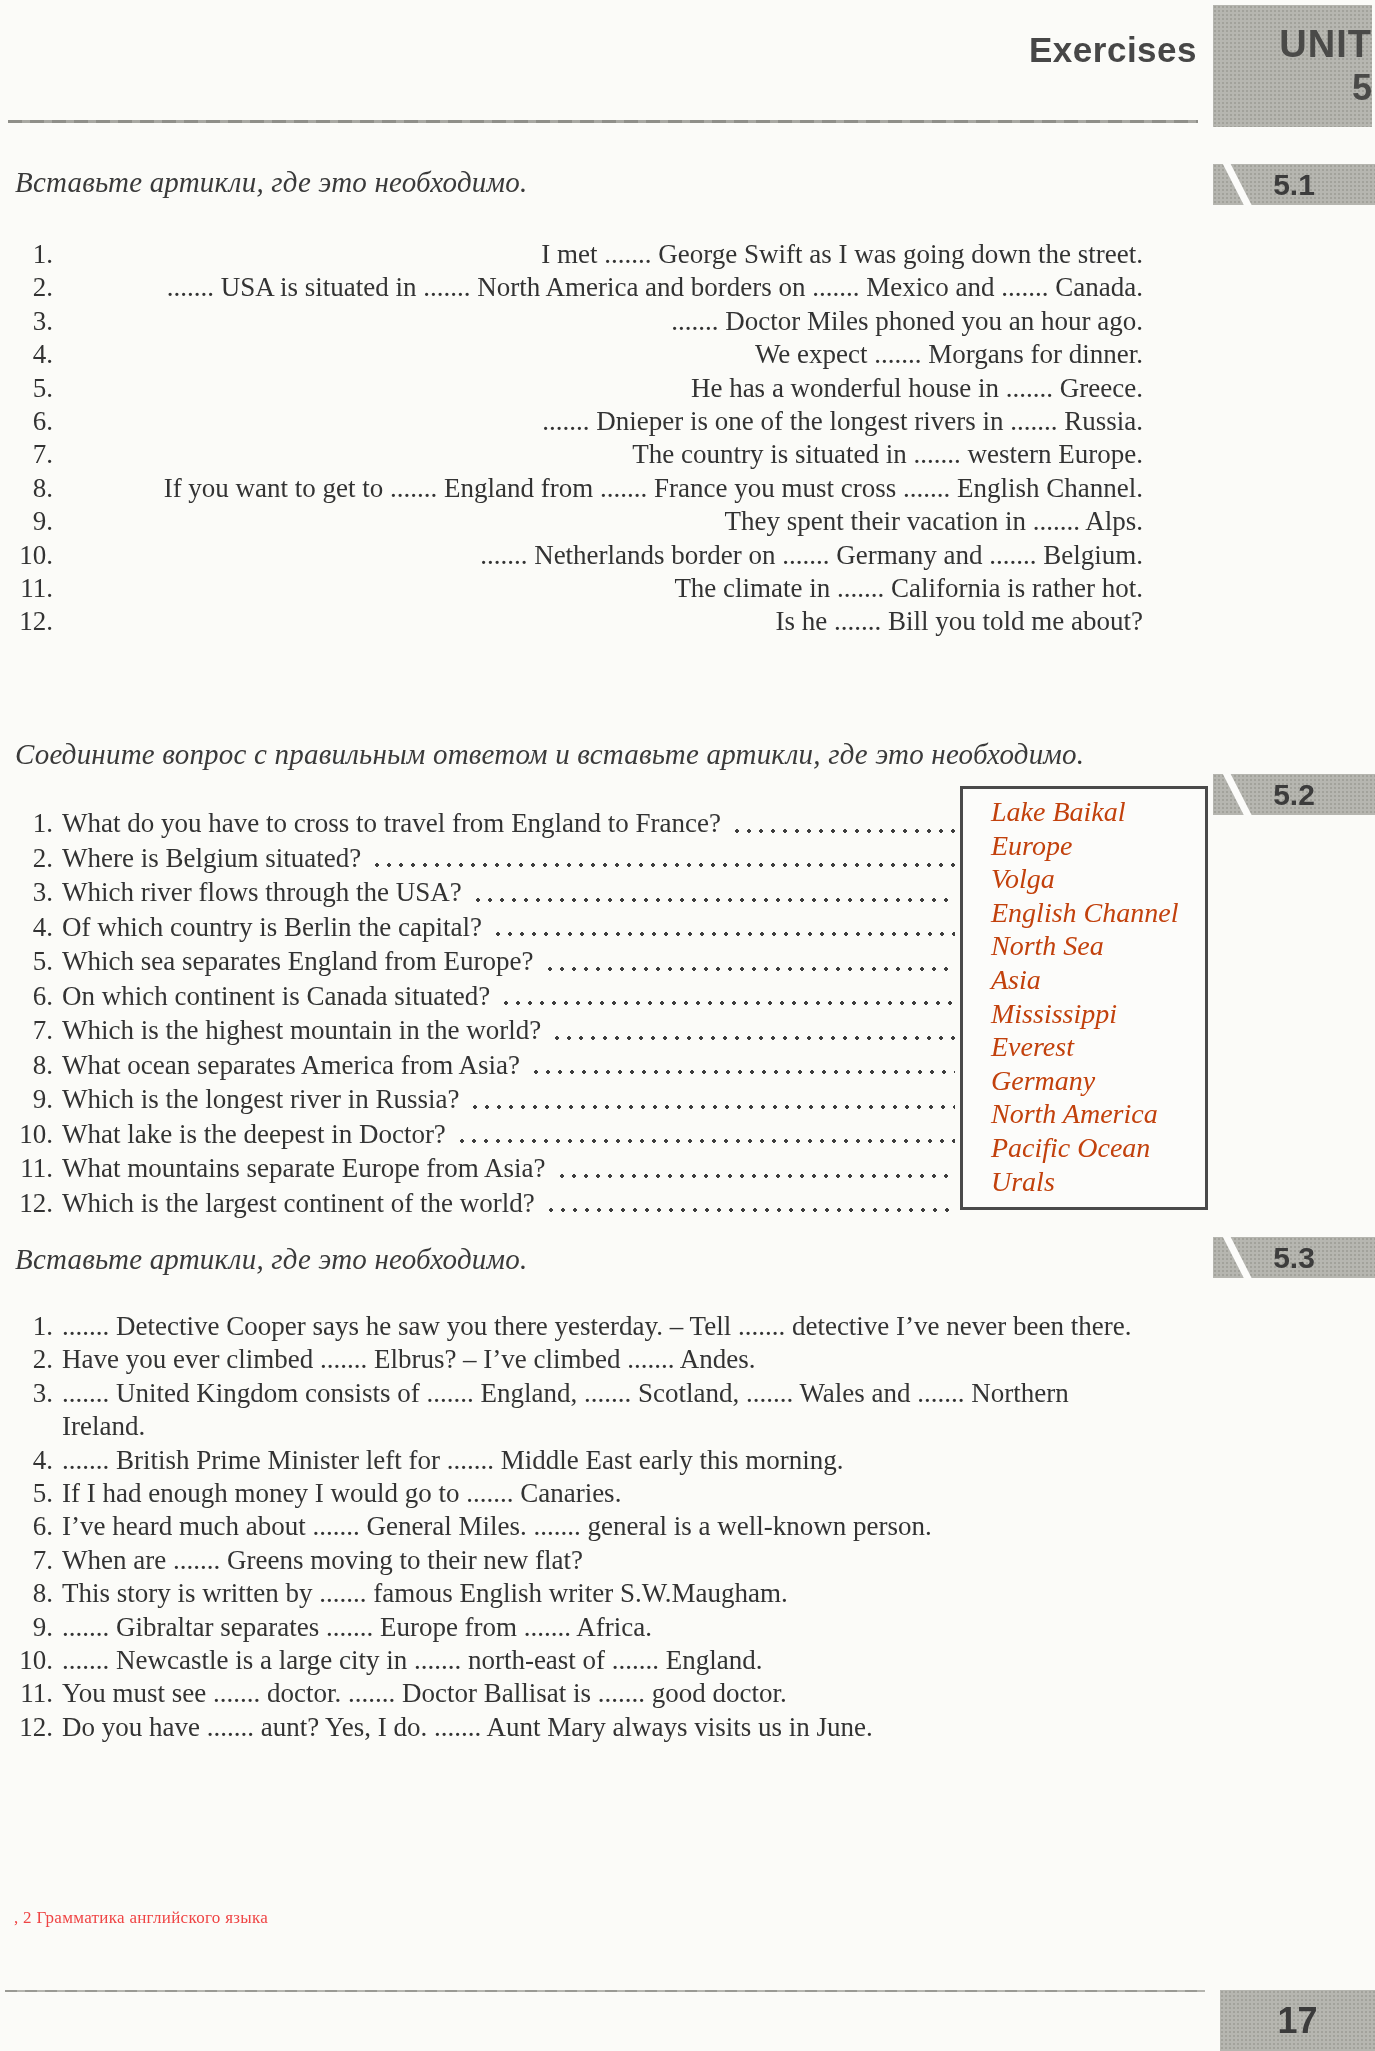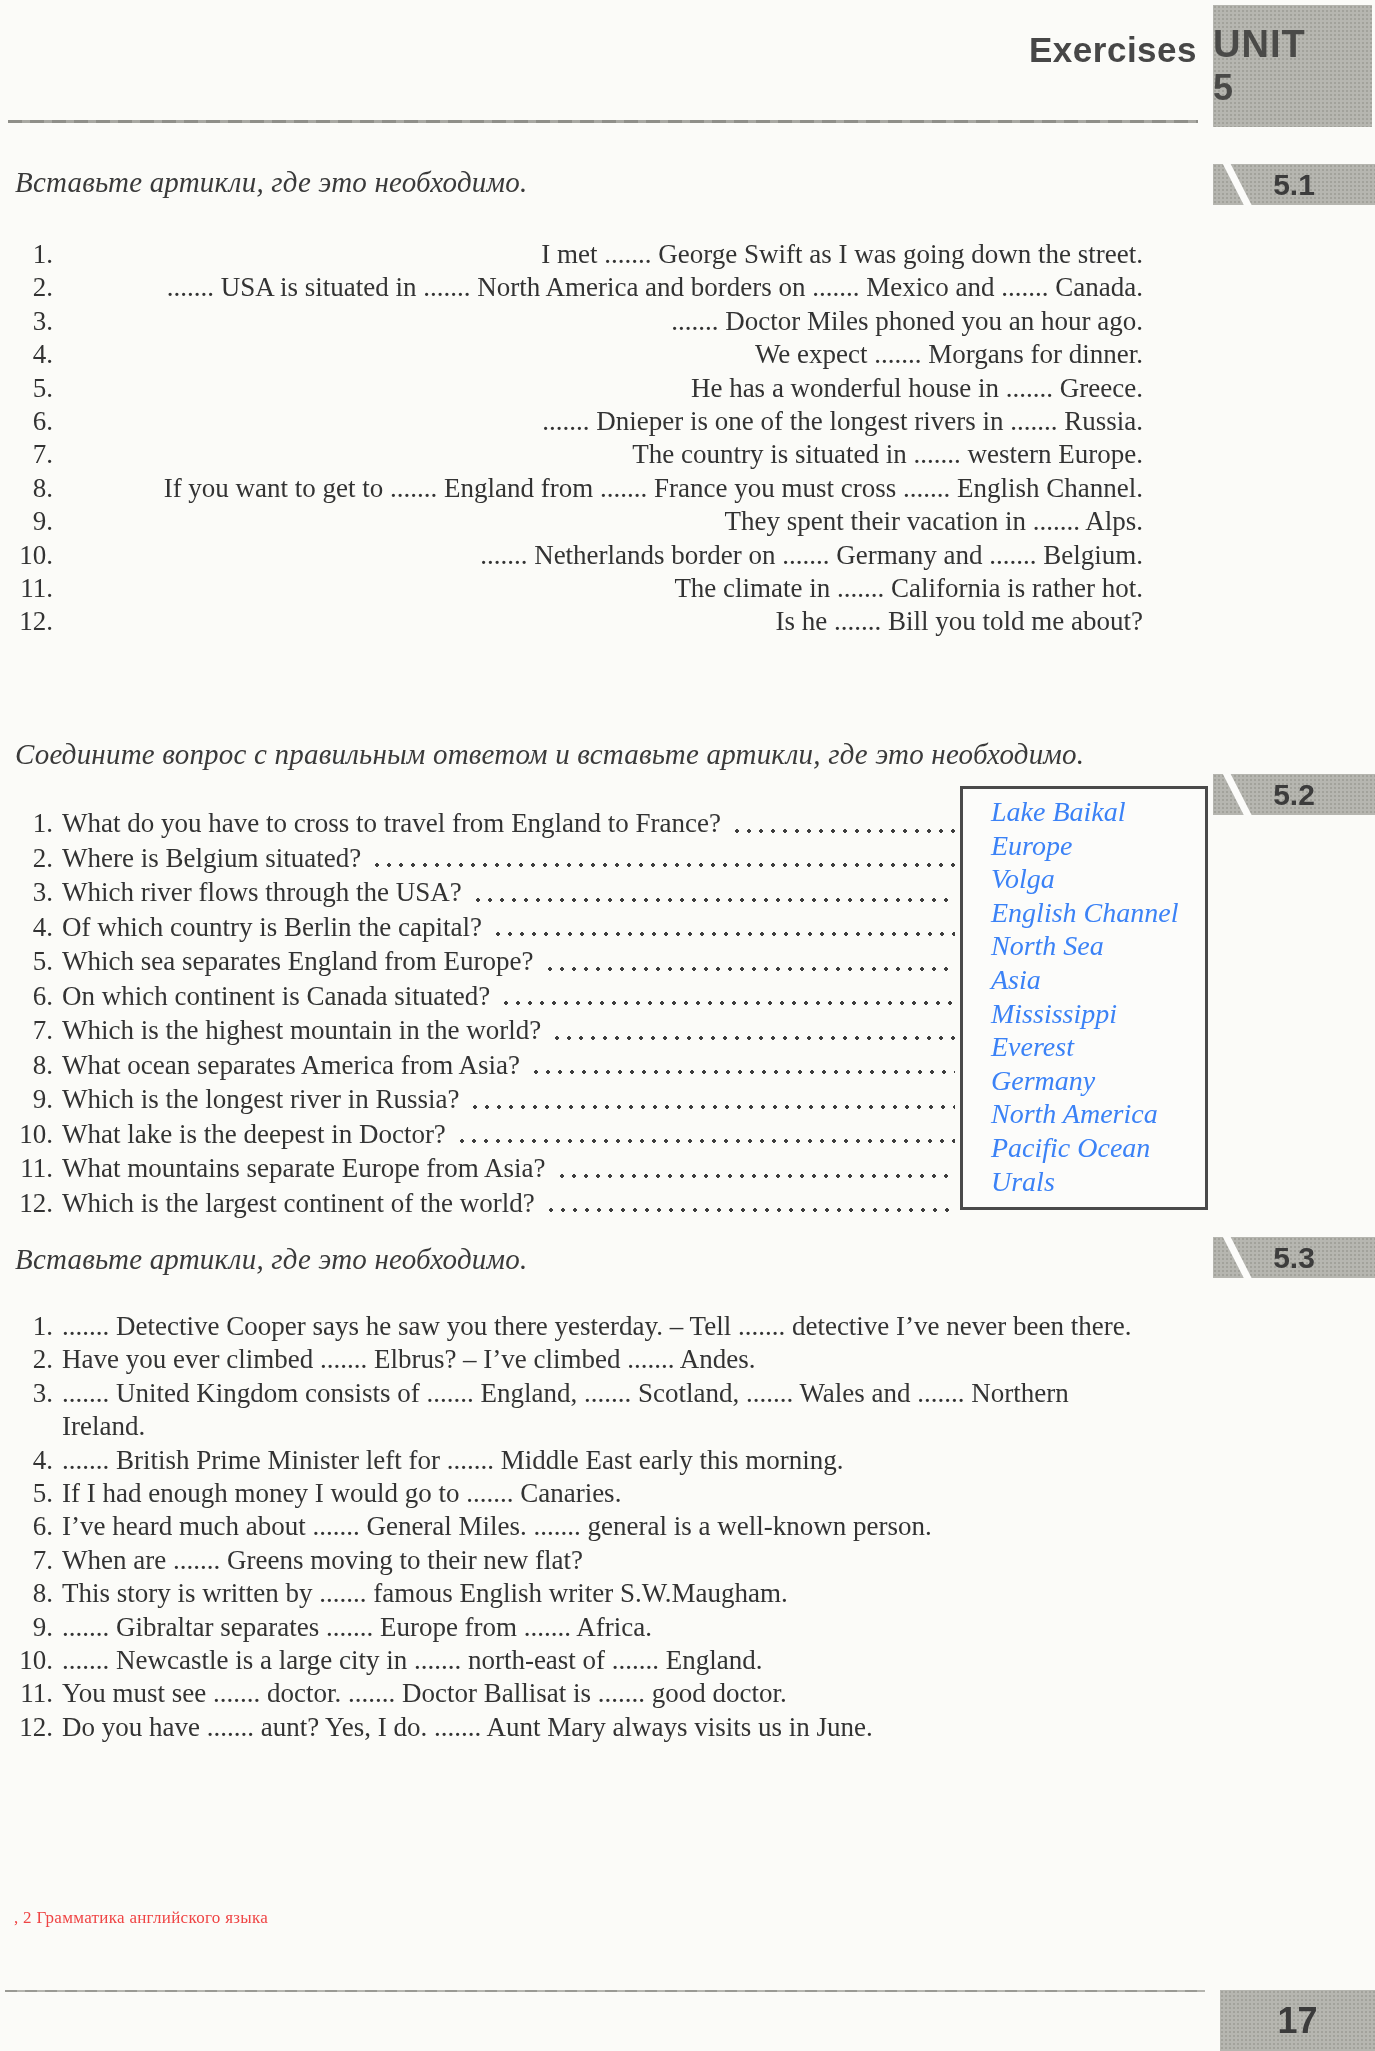--- a/index.html
+++ b/index.html
@@ -18,21 +18,21 @@
     position:absolute;top:30px;right:178px;
     font-family:"Liberation Sans", sans-serif;
     font-weight:bold;font-size:35px;color:#474747;
     letter-spacing:0.5px;
   }
   .unit-box{
     position:absolute;top:5px;left:1213px;right:3px;height:122px;
     background-color:#b6b6b0;
     background-image:radial-gradient(#a2a29b 1px, rgba(0,0,0,0) 1.4px);
     background-size:4px 4px;
-    display:flex;flex-direction:column;align-items:flex-start;justify-content:center;
+    display:flex;flex-direction:column;align-items:flex-end;justify-content:center;
     font-family:"Liberation Sans", sans-serif;font-weight:bold;color:#4a4a48;
   }
   .unit-box .u-label{font-size:38px;line-height:44px;letter-spacing:1px;}
   .unit-box .u-num{font-size:36px;line-height:44px;}
   .top-rule{
     position:absolute;top:120px;left:8px;width:1190px;height:3px;
     background:repeating-linear-gradient(90deg,#8f8f89 0 14px,#a8a8a2 14px 22px);
   }
   .bottom-rule{
     position:absolute;top:1990px;left:5px;width:1200px;height:2px;
@@ -100,21 +100,21 @@
 
   
   .answers-box{
     position:absolute;left:960px;top:786px;width:248px;height:424px;
     border:3px solid #4a4a4a;
     box-sizing:border-box;
     background:#fcfcfa;
     padding:6px 0 0 28px;
   }
   .answers-box .answer{
-    font-style:italic;font-size:28px;line-height:33.6px;color:#3b82f6;
+    font-style:italic;font-size:28px;line-height:33.6px;color:#c2410c;
   }
 
   
   .imprint{
     position:absolute;left:14px;top:1908px;
     font-size:17px;color:#ef4444;letter-spacing:0.3px;
   }
   .page-num-box{
     position:absolute;left:1220px;right:0;top:1990px;bottom:0;
     background-color:#b6b6b0;

